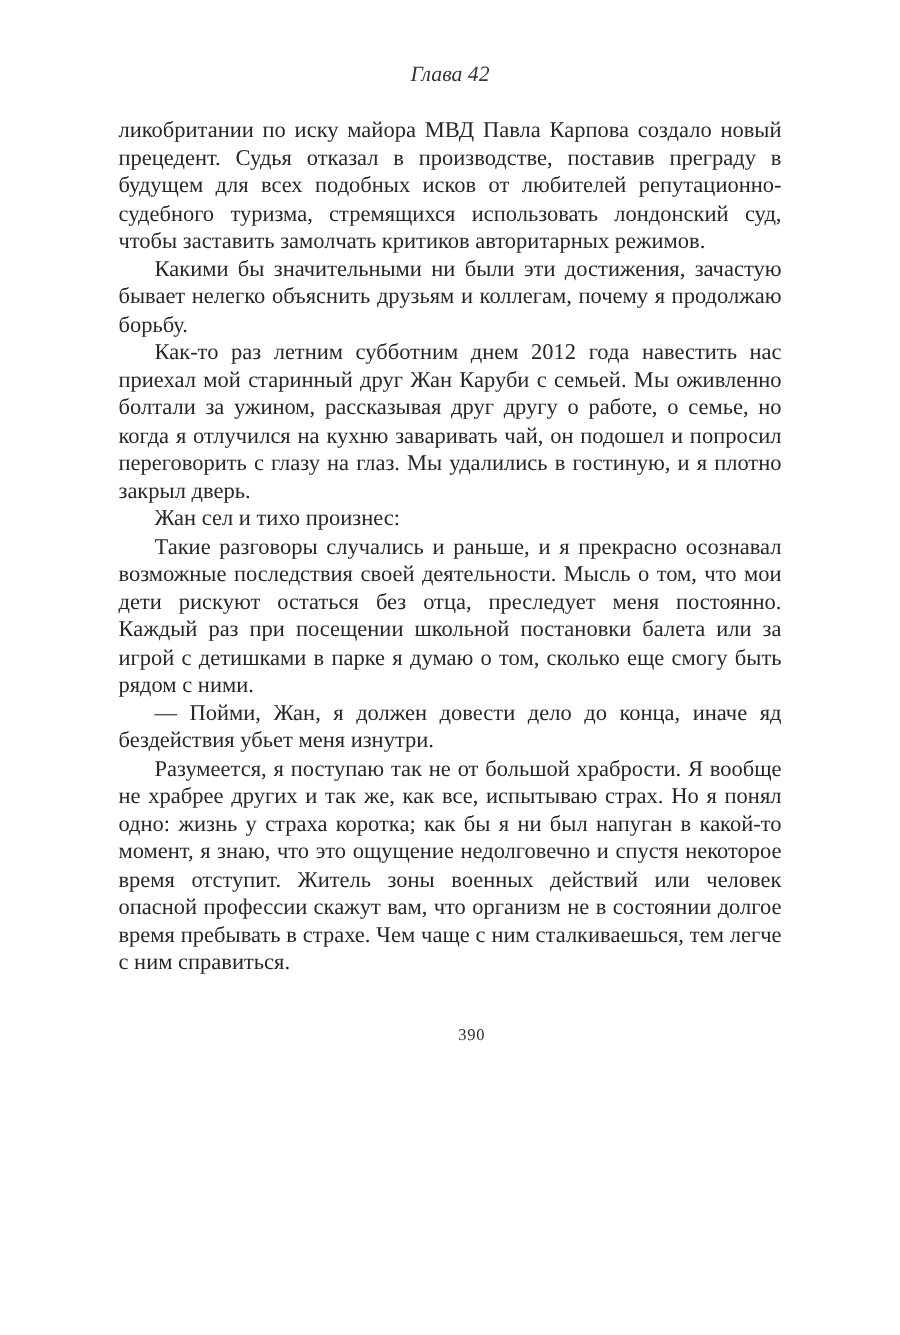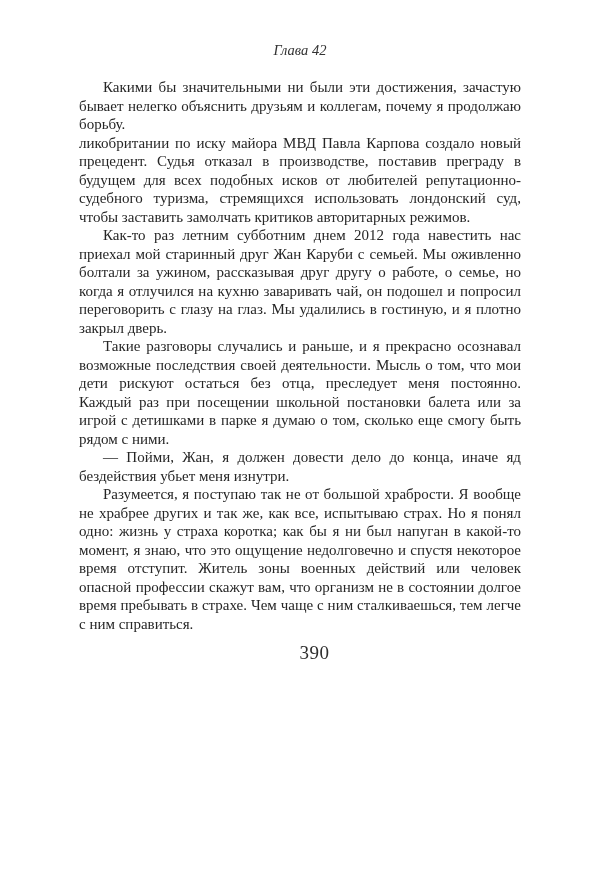--- a/index.html
+++ b/index.html
@@ -33,39 +33,40 @@
   }
   .para {
     margin: 0;
     padding: 0;
     text-indent: 24px;
   }
   .para.first {
     text-indent: 0;
   }
   .page-number {
-    margin-top: 9px;
+    margin-top: 32px;
     text-align: center;
-    font-size: 19px;
+    font-size: 11px;
     letter-spacing: 0.5px;
     color: #2e2e2e;
     padding-left: 29px;
   }
 </style>
 </head>
 <body>
 
 <div class="page">
 
   <div class="chapter-header">Глава 42</div>
 
   <div class="text-block">
+    <p class="para first">ликобритании по иску майора МВД Павла Карпова создало новый прецедент. Судья отказал в производстве, поставив преграду в будущем для всех подобных исков от любителей репутационно-судебного туризма, стремящихся использовать лондонский суд, чтобы заставить замолчать критиков авторитарных режимов.</p>
     <p class="para">Какими бы значительными ни были эти достижения, зачастую бывает нелегко объяснить друзьям и коллегам, почему я продолжаю борьбу.</p>
-    <p class="para first">ликобритании по иску майора МВД Павла Карпова создало новый прецедент. Судья отказал в производстве, поставив преграду в будущем для всех подобных исков от любителей репутационно-судебного туризма, стремящихся использовать лондонский суд, чтобы заставить замолчать критиков авторитарных режимов.</p>
     <p class="para">Как-то раз летним субботним днем 2012 года навестить нас приехал мой старинный друг Жан Каруби с семьей. Мы оживленно болтали за ужином, рассказывая друг другу о работе, о семье, но когда я отлучился на кухню заваривать чай, он подошел и попросил переговорить с глазу на глаз. Мы удалились в гостиную, и я плотно закрыл дверь.</p>
+    <p class="para">Жан сел и тихо произнес:</p>
     <p class="para">Такие разговоры случались и раньше, и я прекрасно осознавал возможные последствия своей деятельности. Мысль о том, что мои дети рискуют остаться без отца, преследует меня постоянно. Каждый раз при посещении школьной постановки балета или за игрой с детишками в парке я думаю о том, сколько еще смогу быть рядом с ними.</p>
     <p class="para">— Пойми, Жан, я должен довести дело до конца, иначе яд бездействия убьет меня изнутри.</p>
     <p class="para">Разумеется, я поступаю так не от большой храбрости. Я вообще не храбрее других и так же, как все, испытываю страх. Но я понял одно: жизнь у страха коротка; как бы я ни был напуган в какой-то момент, я знаю, что это ощущение недолговечно и спустя некоторое время отступит. Житель зоны военных действий или человек опасной профессии скажут вам, что организм не в состоянии долгое время пребывать в страхе. Чем чаще с ним сталкиваешься, тем легче с ним справиться.</p>
   </div>
 
   <div class="page-number">390</div>
 
 </div>
 
 </body></html>

